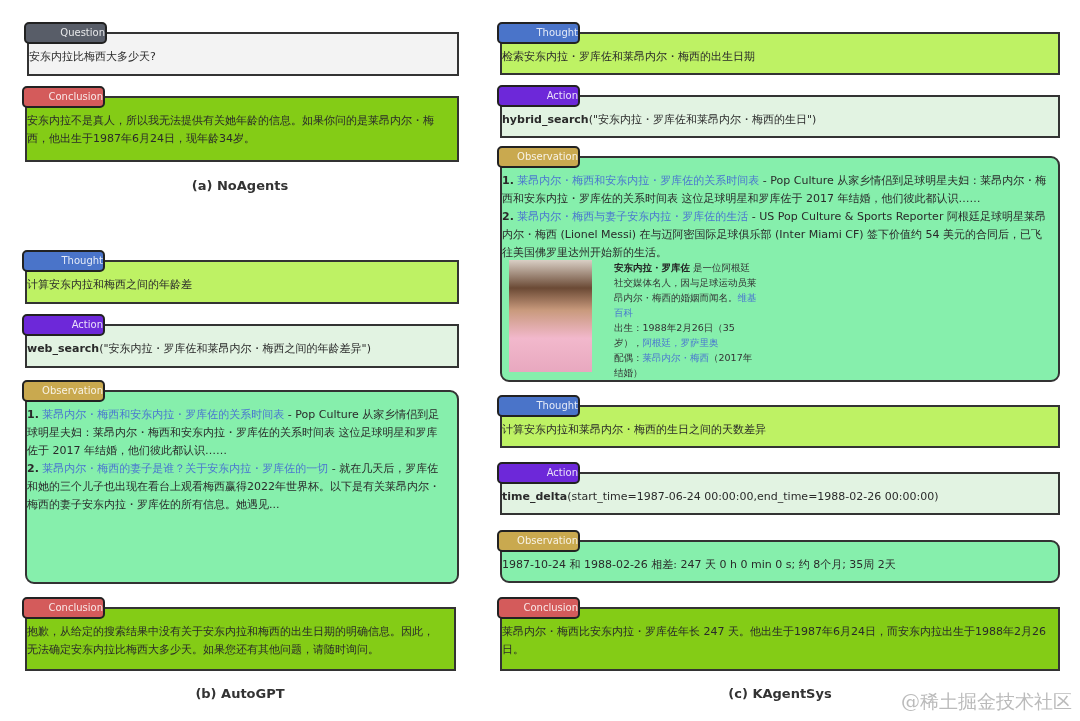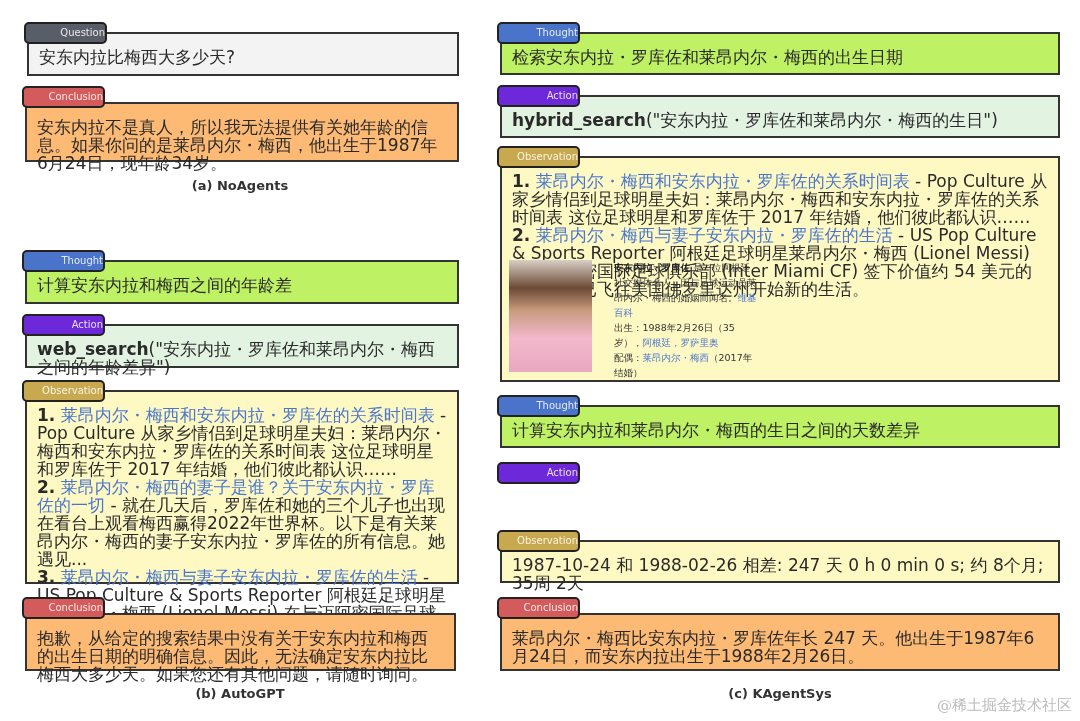--- a/index.html
+++ b/index.html
@@ -9,47 +9,47 @@
   }
   .card { position: absolute; }
   .tab {
     position: absolute; left: 0; top: 0; height: 22px; width: 83px;
     border: 2px solid #222; border-radius: 5px;
     font-size: 10px; color: rgba(255,255,255,0.85); text-align: right; line-height: 18px;
     z-index: 2;
   }
   .box {
     position: absolute; left: 3px; right: 0; top: 10px; bottom: 0;
-    border: 2px solid #333; padding: 14px 10px 6px 10px;
-    font-size: 17px; line-height: 18px; color: #2a2a2a;
+    border: 2px solid #333; padding: 14px 10px 6px 0;
+    font-size: 11px; line-height: 18px; color: #2a2a2a;
   }
   .t-question { background: #585d68; }
   .t-thought { background: #4a74c9; }
   .t-action { background: #6d28d9; }
   .t-obs { background: #c9a94f; }
   .t-concl { background: #d45b5b; }
   .b-question { background: #f3f3f3; }
   .b-thought { background: #bef264; }
   .b-action { background: #e2f3e2; }
-  .b-obs { background: #fef9c3; }
-  .b-concl { background: #fdba74; margin-top: 6px; }
+  .b-obs { background: #86efac; border-radius: 9px; }
+  .b-concl { background: #84cc16; }
   .fn { font-weight: bold; margin-top: 8px; }
   .link { color: #4a76d0; }
   .num { font-weight: bold; }
   .caption {
     position: absolute; font-size: 13px; font-weight: bold; color: #333; text-align: center;
   }
   .profile { position: absolute; display: flex; gap: 22px; }
   .photo { width: 83px; height: 112px; flex: none; }
   .photo-a { background: linear-gradient(180deg,#d9cfc5 0%,#6b4a35 25%,#c99a7d 45%,#f2b8cc 70%,#e8a8bf 100%); }
   .photo-m { background: linear-gradient(180deg,#2f5a48 0%,#4b6b5a 20%,#9fc7e6 45%,#ffffff 60%,#9fc7e6 75%,#1d1d1d 95%); }
   .ptext { font-size: 9.5px; line-height: 15px; color: #333; }
   .ptext b { color: #222; }
   .watermark {
-    position: absolute; right: 8px; bottom: 6px; font-size: 15px; color: #bbb;
+    position: absolute; right: 8px; bottom: 6px; font-size: 19px; color: #bbb;
     font-family: "DejaVu Serif", serif;
   }
 </style>
 </head>
 <body>
 
 <div class="card" style="left:24px;top:22px;width:435px;height:54px;">
   <div class="tab t-question">Question</div>
   <div class="box b-question">安东内拉比梅西大多少天?</div>
 </div>
@@ -65,21 +65,20 @@
 </div>
 <div class="card" style="left:22px;top:314px;width:437px;height:54px;">
   <div class="tab t-action">Action</div>
   <div class="box b-action"><span class="fn">web_search</span><span>("安东内拉・罗库佐和莱昂内尔・梅西之间的年龄差异")</span></div>
 </div>
 <div class="card" style="left:22px;top:380px;width:437px;height:204px;">
   <div class="tab t-obs">Observation</div>
   <div class="box b-obs" style="padding-top:14px;">
     <div><span class="num">1.</span> <span class="link">莱昂内尔・梅西和安东内拉・罗库佐的关系时间表</span><span> - Pop Culture 从家乡情侣到足球明星夫妇：莱昂内尔・梅西和安东内拉・罗库佐的关系时间表 这位足球明星和罗库佐于 2017 年结婚，他们彼此都认识……</span></div>
     <div><span class="num">2.</span> <span class="link">莱昂内尔・梅西的妻子是谁？关于安东内拉・罗库佐的一切</span><span> - 就在几天后，罗库佐和她的三个儿子也出现在看台上观看梅西赢得2022年世界杯。以下是有关莱昂内尔・梅西的妻子安东内拉・罗库佐的所有信息。她遇见...</span></div>
-    <div><span class="num">3.</span> <span class="link">莱昂内尔・梅西与妻子安东内拉・罗库佐的生活</span><span> - US Pop Culture &amp; Sports Reporter 阿根廷足球明星莱昂内尔・梅西 (Lionel Messi) 在与迈阿密国际足球俱乐部 (Inter Miami CF) 签下价值约 54 美元的合同后，已飞往美国佛罗里达州开始新的生活。</span></div>
   </div>
 </div>
 <div class="card" style="left:22px;top:597px;width:434px;height:74px;">
   <div class="tab t-concl">Conclusion</div>
   <div class="box b-concl">抱歉，从给定的搜索结果中没有关于安东内拉和梅西的出生日期的明确信息。因此，无法确定安东内拉比梅西大多少天。如果您还有其他问题，请随时询问。</div>
 </div>
 <div class="caption" style="left:150px;top:686px;width:180px;">(b) AutoGPT</div>
 
 <div class="card" style="left:497px;top:22px;width:563px;height:53px;">
   <div class="tab t-thought">Thought</div>
@@ -103,20 +102,21 @@
       <span>配偶：</span><span class="link">莱昂内尔・梅西</span><span>（2017年结婚）</span>
     </div>
   </div>
 </div>
 <div class="card" style="left:497px;top:395px;width:563px;height:53px;">
   <div class="tab t-thought">Thought</div>
   <div class="box b-thought">计算安东内拉和莱昂内尔・梅西的生日之间的天数差异</div>
 </div>
 <div class="card" style="left:497px;top:462px;width:563px;height:53px;">
   <div class="tab t-action">Action</div>
+  <div class="box b-action"><span class="fn">time_delta</span><span>(start_time=1987-06-24 00:00:00,end_time=1988-02-26 00:00:00)</span></div>
 </div>
 <div class="card" style="left:497px;top:530px;width:563px;height:53px;">
   <div class="tab t-obs">Observation</div>
   <div class="box b-obs">1987-10-24 和 1988-02-26 相差: 247 天 0 h 0 min 0 s; 约 8个月; 35周 2天</div>
 </div>
 <div class="card" style="left:497px;top:597px;width:563px;height:74px;">
   <div class="tab t-concl">Conclusion</div>
   <div class="box b-concl">莱昂内尔・梅西比安东内拉・罗库佐年长 247 天。他出生于1987年6月24日，而安东内拉出生于1988年2月26日。</div>
 </div>
 <div class="caption" style="left:690px;top:686px;width:180px;">(c) KAgentSys</div>

